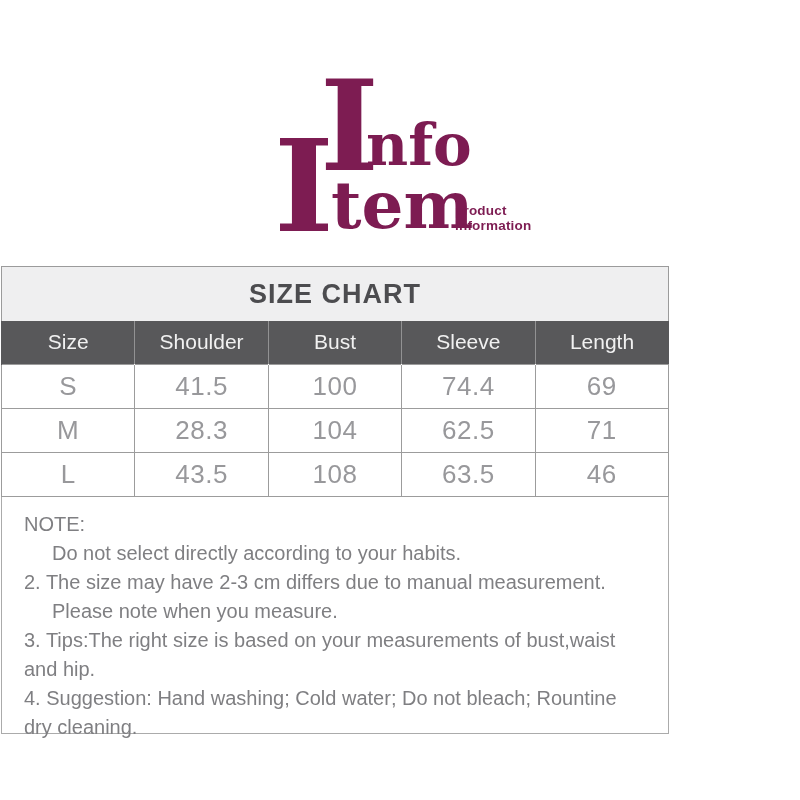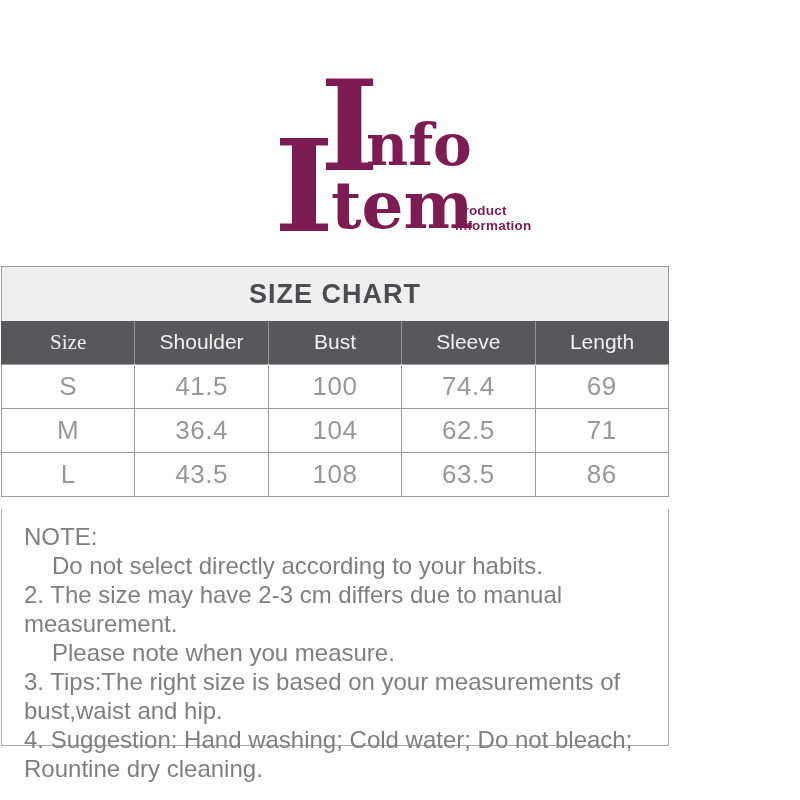--- a/index.html
+++ b/index.html
@@ -19,28 +19,28 @@
   
   .box { position:absolute; left:1px; top:266px; width:668px; }
   .box-title { height:55px; background:#efeff0; border:1px solid #9b9b9b; border-bottom:none;
                display:flex; align-items:center; justify-content:center;
                font-weight:bold; font-size:27px; color:#4c4c4f; letter-spacing:1px; }
 
   table.size-table { width:100%; border-collapse:collapse; table-layout:fixed; }
   table.size-table thead th {
       background:#58585a; color:#f1f1f1; font-weight:normal; font-size:21px;
       height:43px; text-align:center; border-left:1px solid rgba(255,255,255,0.35); }
-  table.size-table thead th:first-child { border-left:1px solid #58585a;font-family:Liberation Serif, serif; }
+  table.size-table thead th:first-child { border-left:1px solid #58585a; }
   table.size-table tbody td {
       height:44px; text-align:center; font-size:26px; font-weight:300; color:#98989b;
       background:#ffffff; border:1px solid #9c9c9c; letter-spacing:0.5px; }
 
   
   .note { border:1px solid #ababab; border-top:none; height:237px;
-          padding:13px 20px 20px 22px; font-size:24px; color:#7f7f82; line-height:29px;margin-top:12px; }
+          padding:13px 20px 20px 22px; font-size:20px; color:#7f7f82; line-height:29px; }
   .note .indent { padding-left:28px; }
 </style>
 </head>
 <body>
 
 <div>
 
   <div class="logo">
     <span class="glyph logo-i1">I</span>
     <span class="glyph logo-nfo">nfo</span>
@@ -68,31 +68,31 @@
       <tbody>
         <tr>
           <td>S</td>
           <td>41.5</td>
           <td>100</td>
           <td>74.4</td>
           <td>69</td>
         </tr>
         <tr>
           <td>M</td>
-          <td>36.4</td>
+          <td>28.3</td>
           <td>104</td>
           <td>62.5</td>
           <td>71</td>
         </tr>
         <tr>
           <td>L</td>
           <td>43.5</td>
           <td>108</td>
           <td>63.5</td>
-          <td>86</td>
+          <td>46</td>
         </tr>
       </tbody>
     </table>
 
     <div class="note">
       <div>NOTE:</div>
       <div class="indent">Do not select directly according to your habits.</div>
       <div>2. The size may have 2-3 cm differs due to manual measurement.</div>
       <div class="indent">Please note when you measure.</div>
       <div>3. Tips:The right size is based on your measurements of bust,waist and hip.</div>

